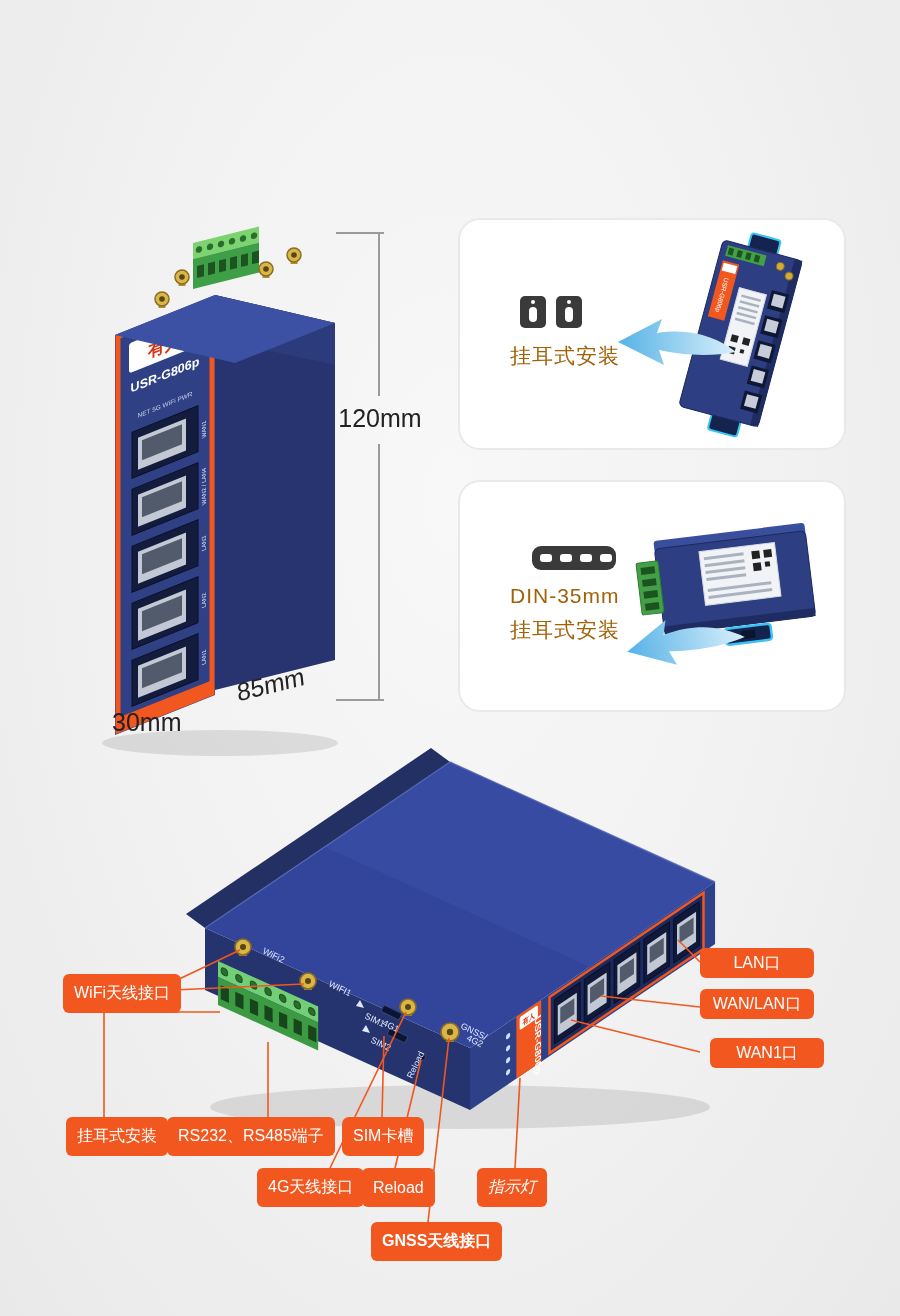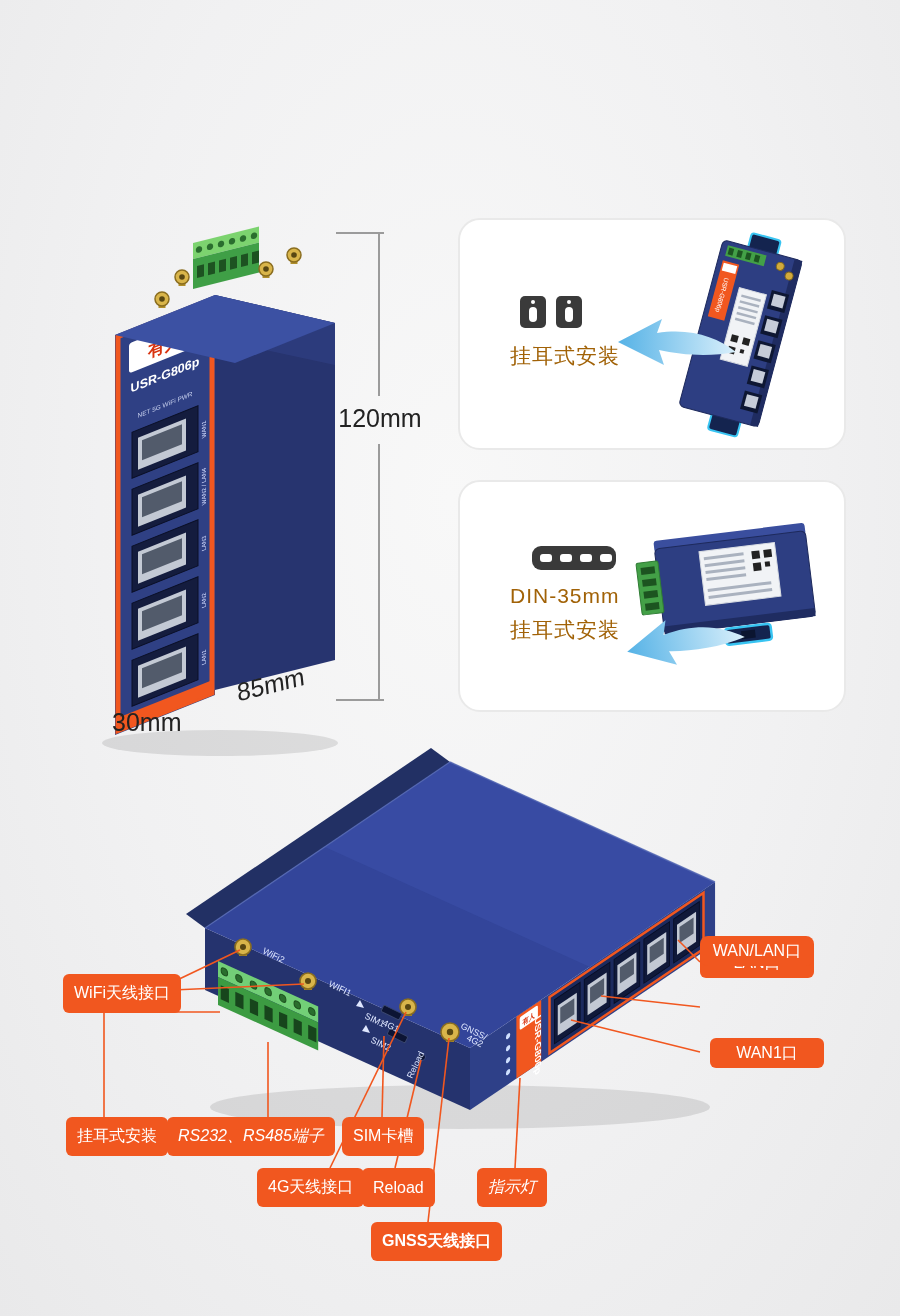--- a/index.html
+++ b/index.html
@@ -359,23 +359,23 @@
       <line x1="428" y1="1222" x2="449" y2="1038"></line>
       <line x1="515" y1="1168" x2="520" y2="1078"></line>
       <line x1="700" y1="962" x2="678" y2="940"></line>
       <line x1="700" y1="1007" x2="601" y2="996"></line>
       <line x1="700" y1="1052" x2="571" y2="1020"></line>
     </g>
   </svg>
 
   <div class="co" style="left:63px;top:974px;">WiFi天线接口</div>
   <div class="co" style="left:66px;top:1117px;">挂耳式安装</div>
-  <div class="co" style="left:167px;top:1117px;font-style:italic;">RS232、RS485端子</div>
+  <div class="co" style="left:167px;top:1117px;">RS232、RS485端子</div>
   <div class="co" style="left:342px;top:1117px;border-radius:7px;">SIM卡槽</div>
   <div class="co" style="left:257px;top:1168px;">4G天线接口</div>
   <div class="co" style="left:362px;top:1168px;">Reload</div>
   <div class="co" style="left:477px;top:1168px;font-style:italic;">指示灯</div>
   <div class="co" style="left:371px;top:1222px;font-weight:bold;">GNSS天线接口</div>
   <div class="co co-right" style="left:700px;top:948px;">LAN口</div>
-  <div class="co co-right" style="left:700px;top:936px;border-radius:8px;">WAN/LAN口</div>
+  <div class="co co-right" style="left:700px;top:989px;">WAN/LAN口</div>
   <div class="co co-right" style="left:700px;top:1038px;margin-left:10px;">WAN1口</div>
 
 </div>
 
 </body></html>

